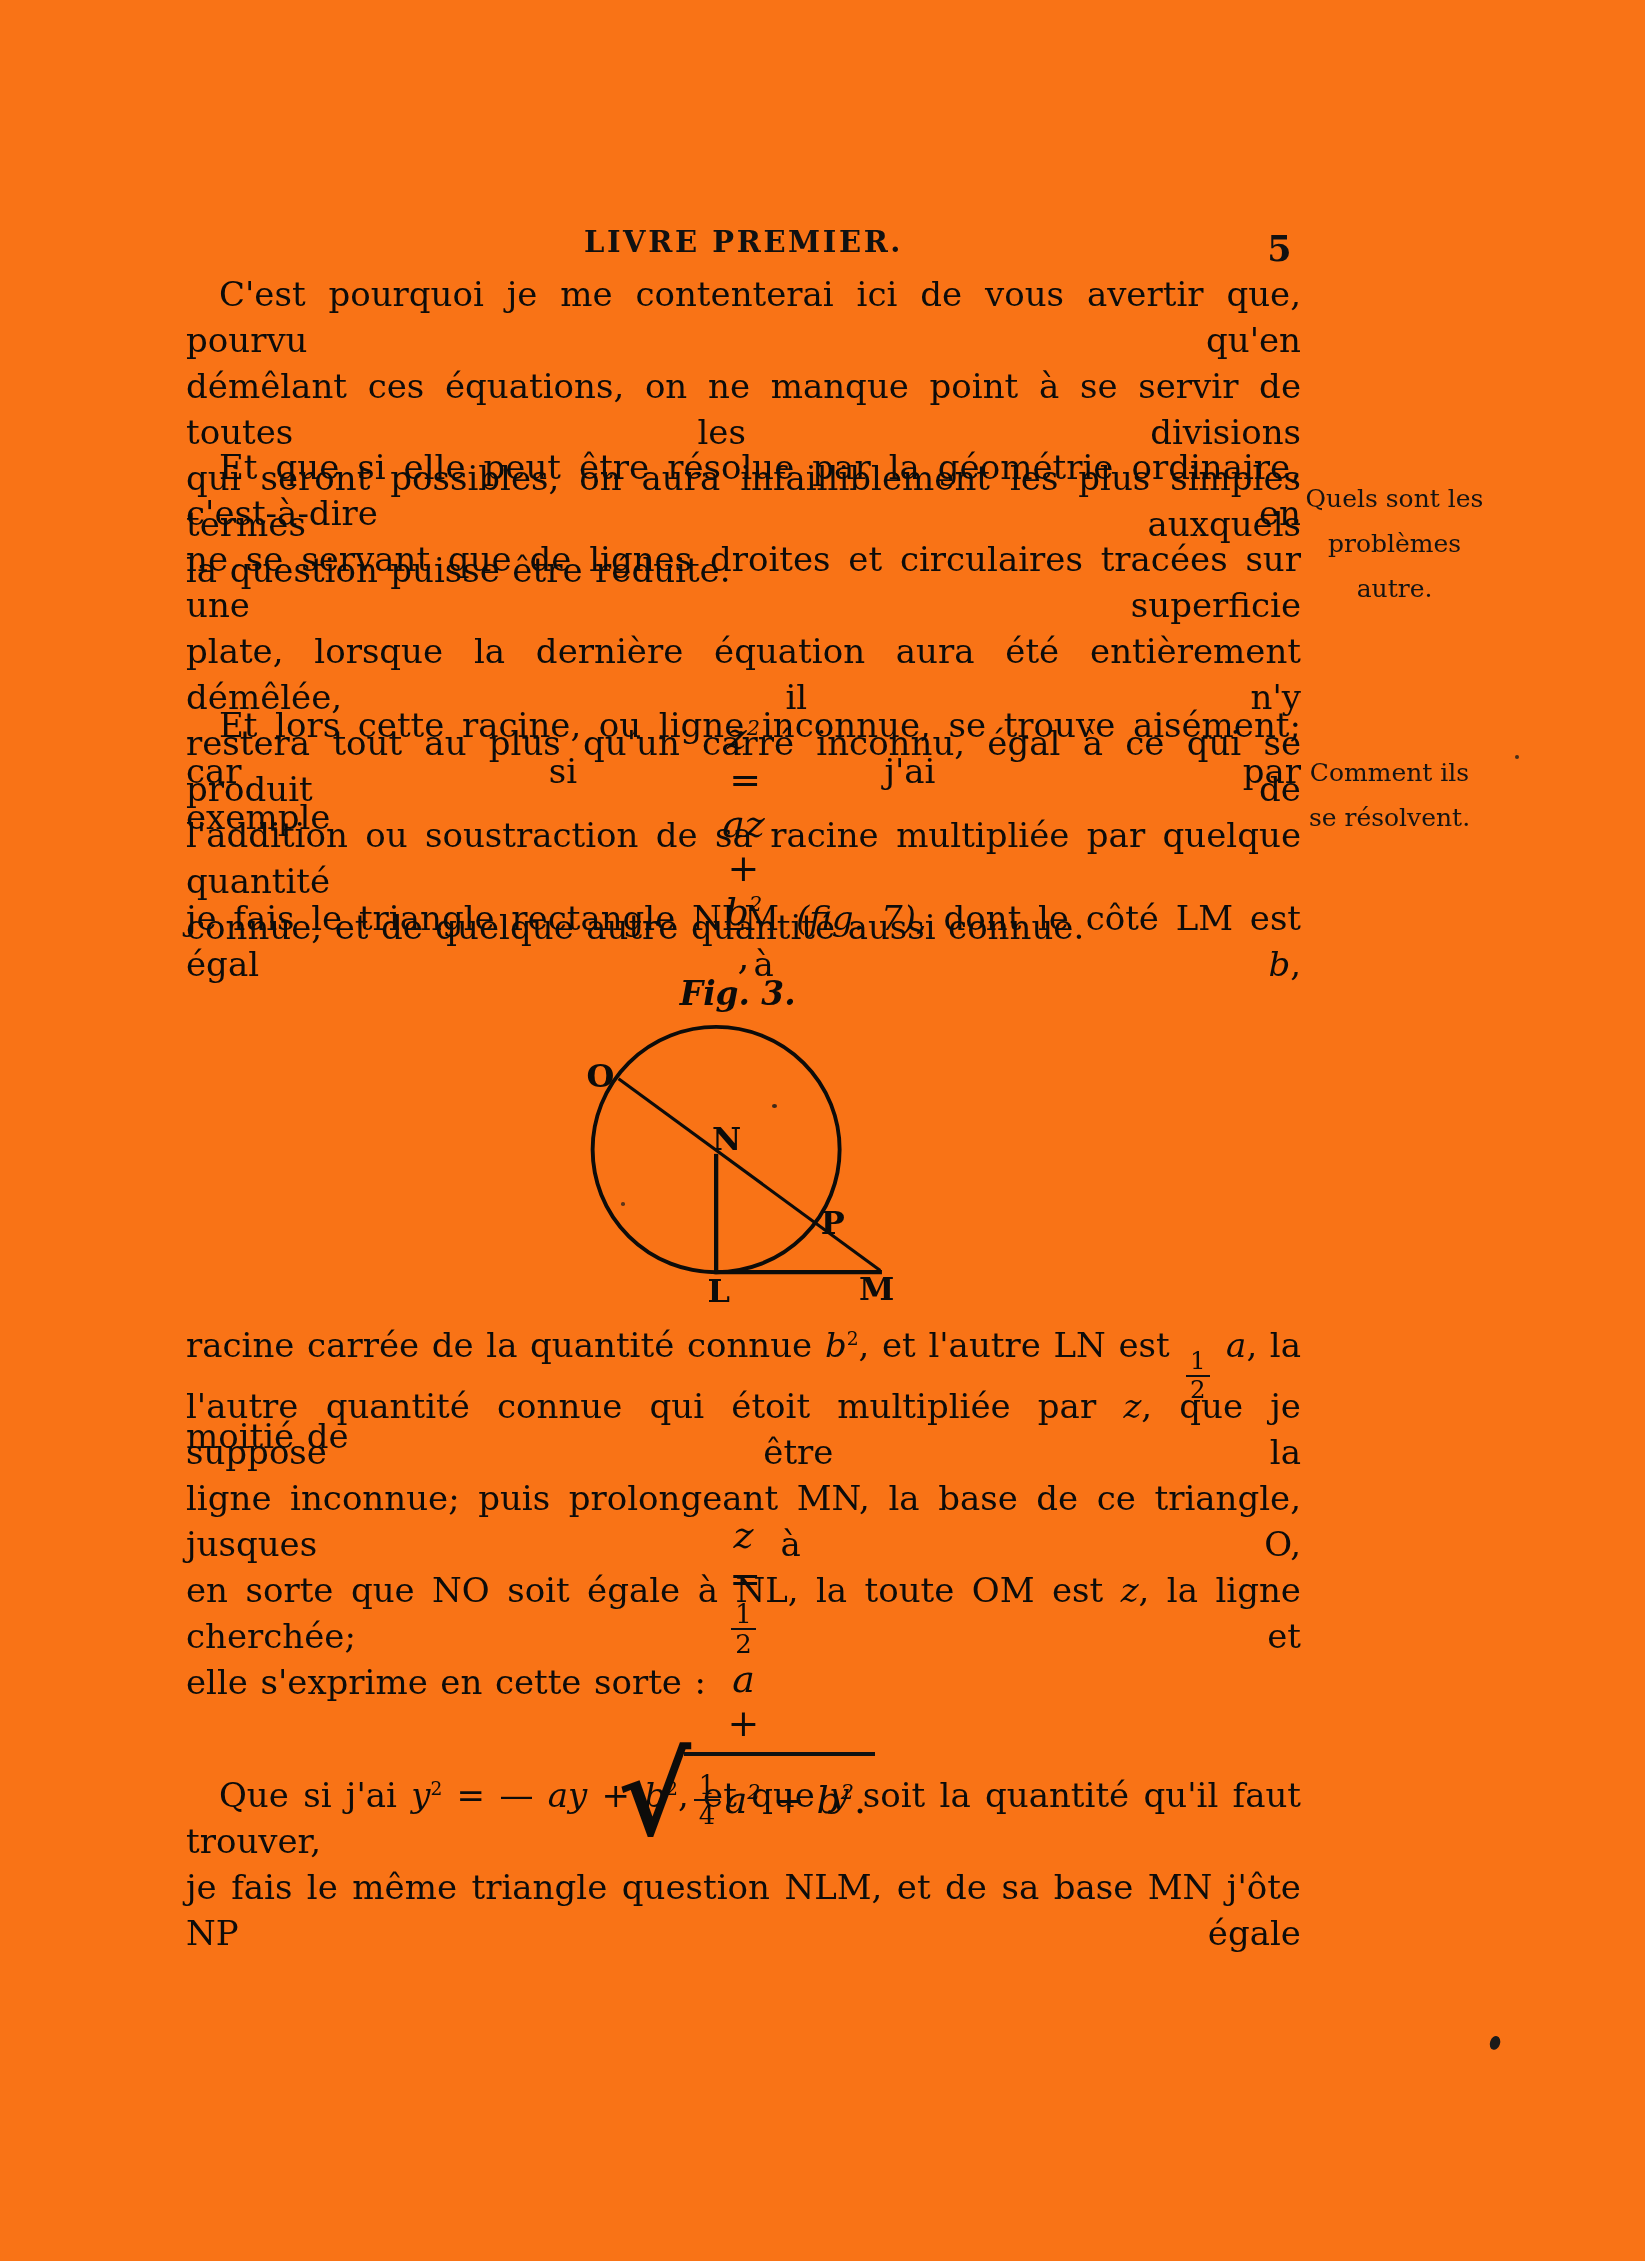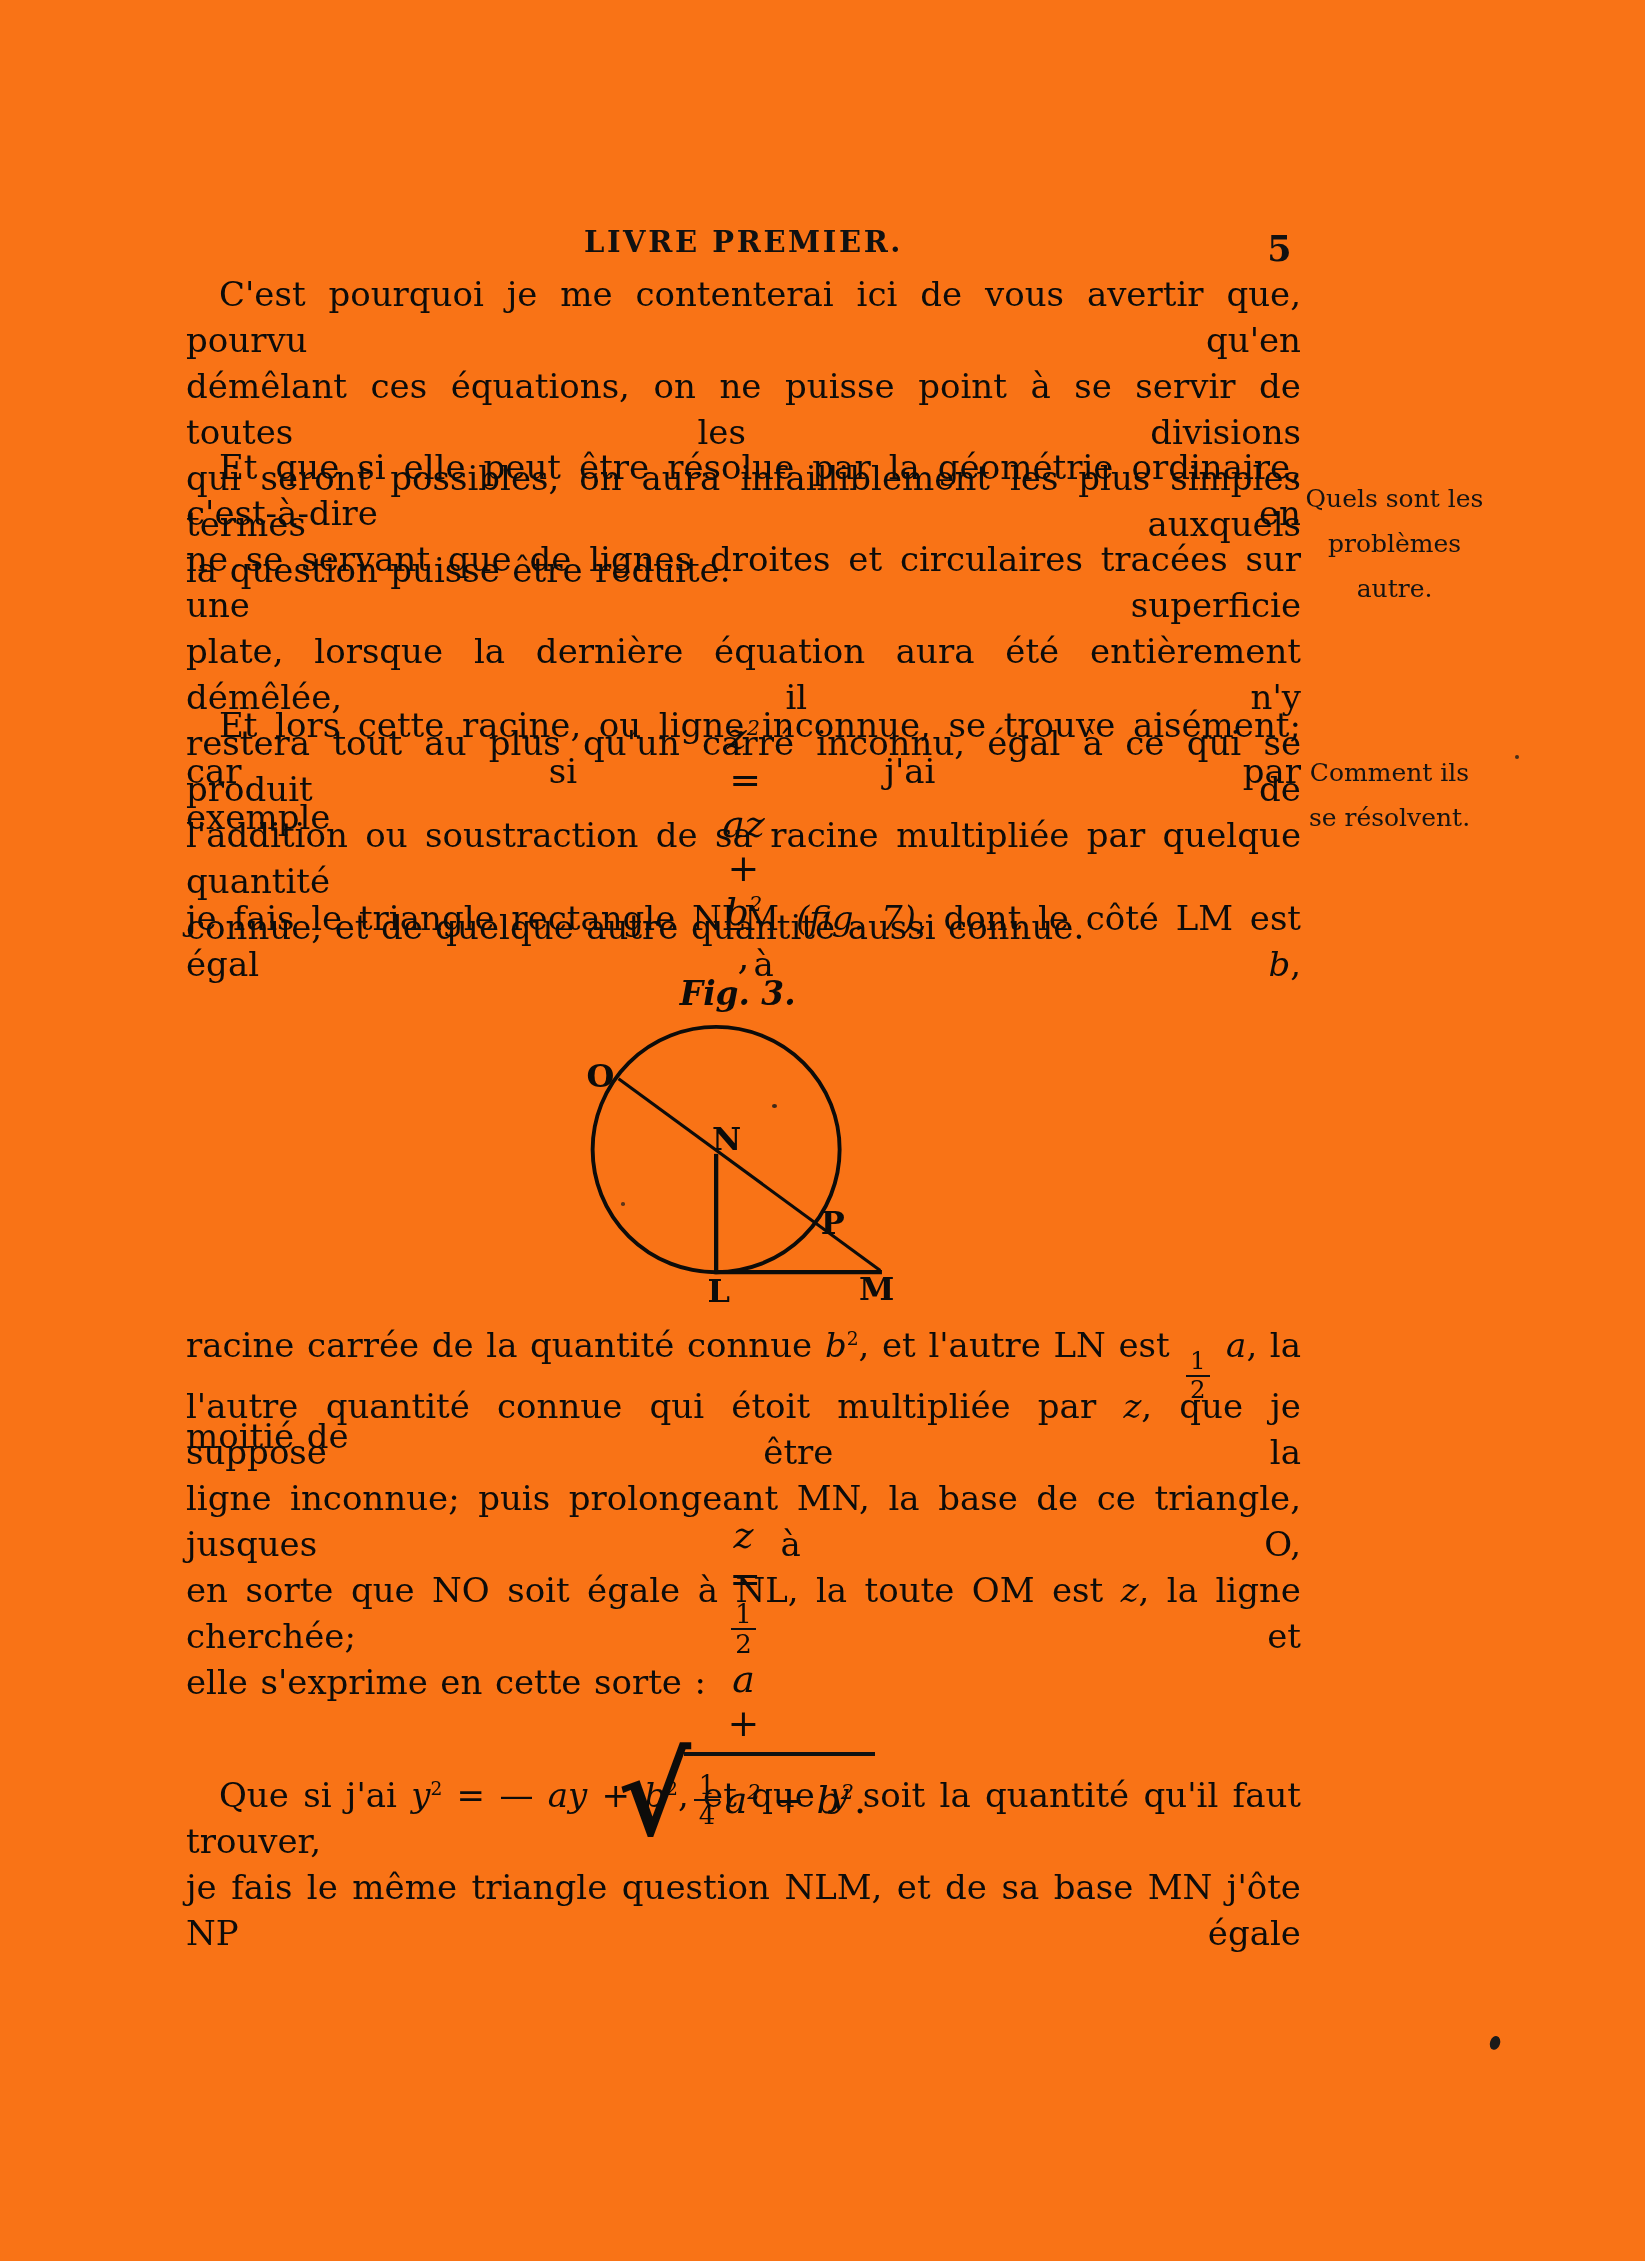--- a/index.html
+++ b/index.html
@@ -96,21 +96,21 @@
       <div>problèmes</div>
       <div>autre.</div>
     </div>
   <div class="margin-note note-resolvent">
       <div>Comment ils</div>
       <div>se résolvent.</div>
     </div>
 
   <div class="para" style="top:271px">
       <div class="tline indent">C'est pourquoi je me contenterai ici de vous avertir que, pourvu qu'en</div>
-      <div class="tline">démêlant ces équations, on ne puisse point à se servir de toutes les divisions</div>
+      <div class="tline">démêlant ces équations, on ne manque point à se servir de toutes les divisions</div>
       <div class="tline">qui seront possibles, on aura infailliblement les plus simples termes auxquels</div>
       <div class="tline lastline">la question puisse être réduite.</div>
     </div>
   <div class="para" style="top:444px">
       <div class="tline indent">Et que si elle peut être résolue par la géométrie ordinaire, c'est-à-dire en</div>
       <div class="tline">ne se servant que de lignes droites et circulaires tracées sur une superficie</div>
       <div class="tline">plate, lorsque la dernière équation aura été entièrement démêlée, il n'y</div>
       <div class="tline">restera tout au plus qu'un carré inconnu, égal à ce qui se produit de</div>
       <div class="tline">l'addition ou soustraction de sa racine multipliée par quelque quantité</div>
       <div class="tline lastline">connue, et de quelque autre quantité aussi connue.</div>

